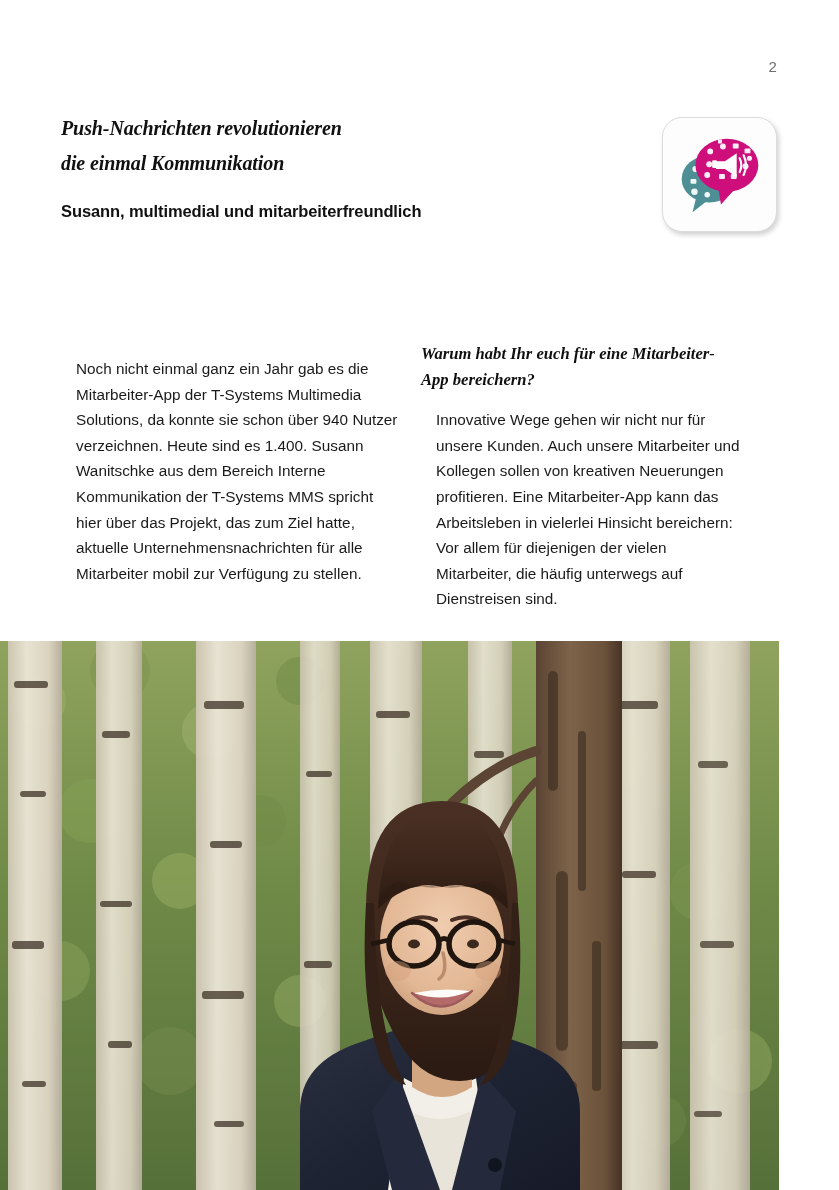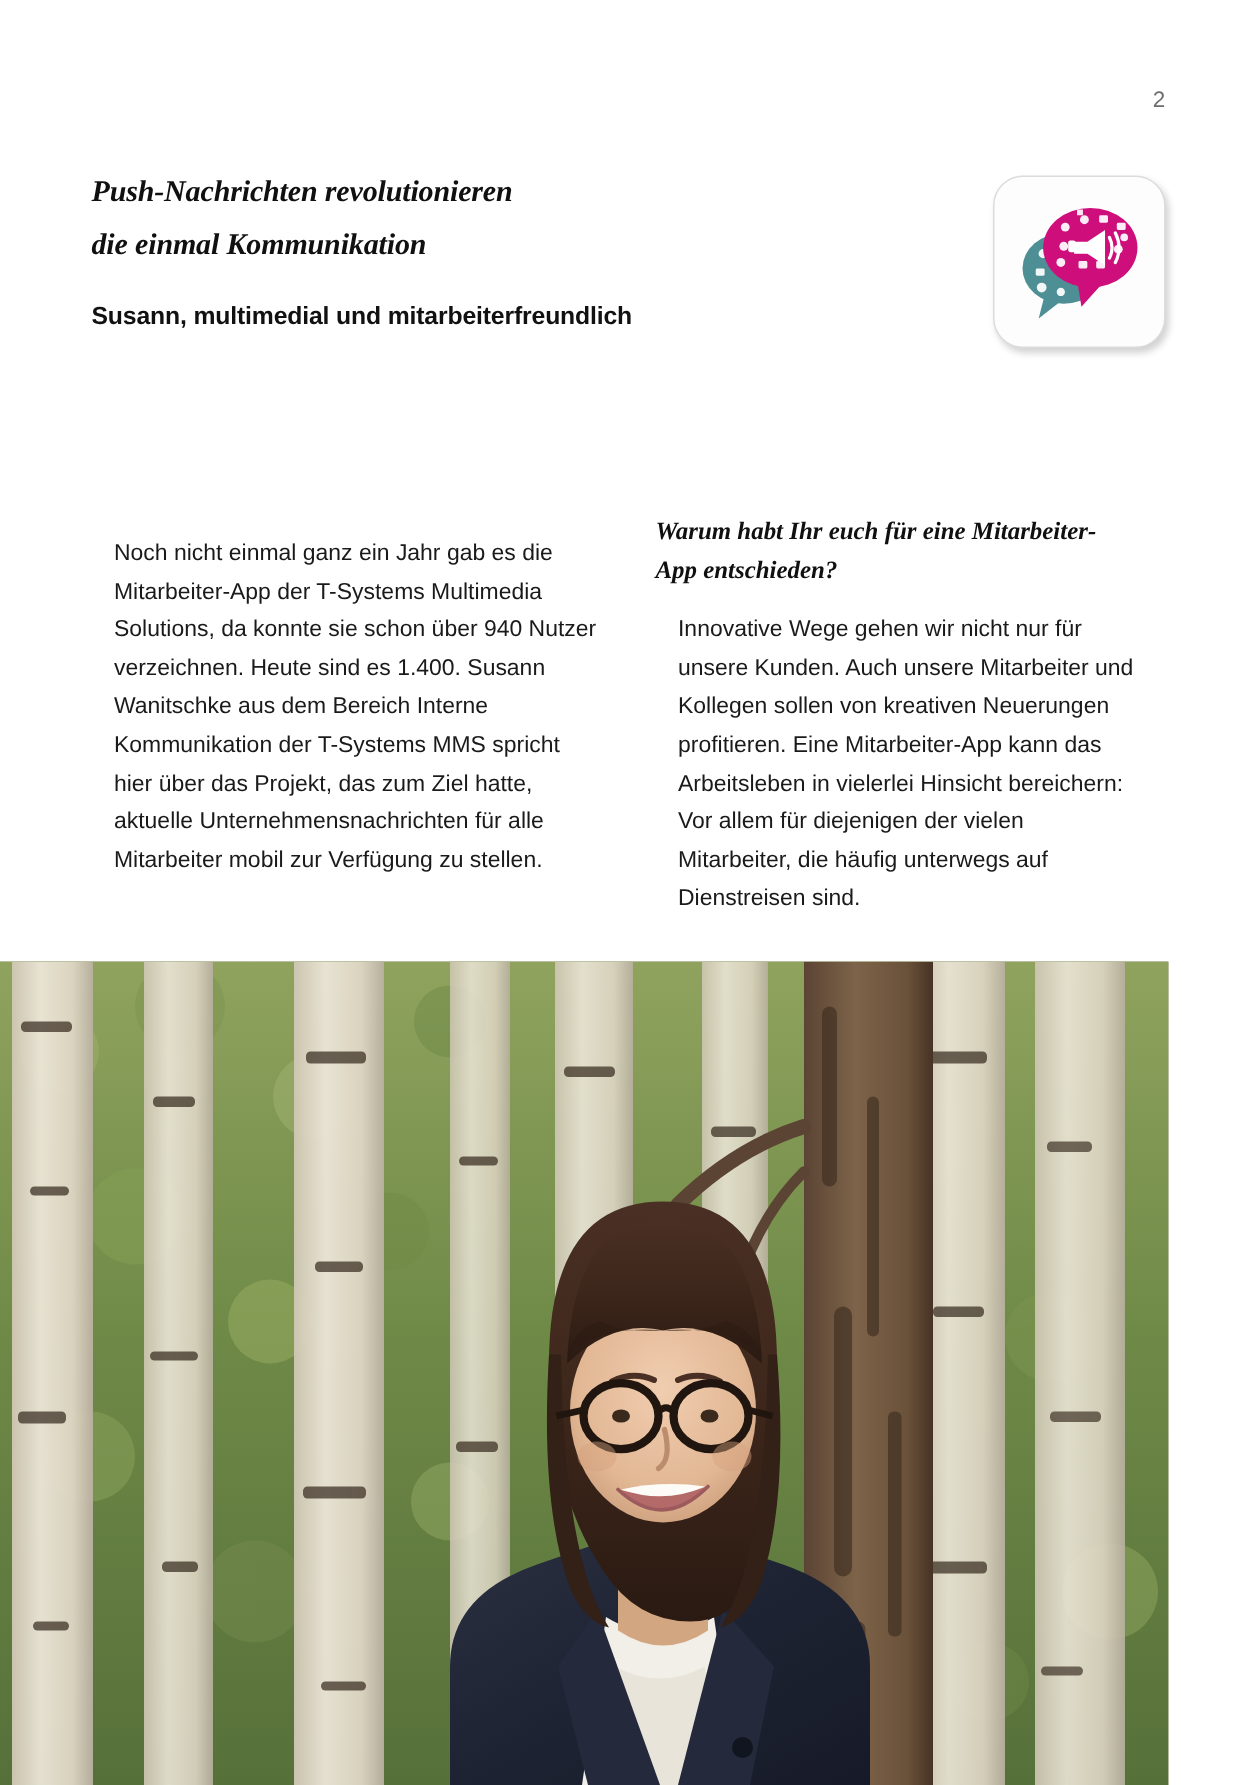--- a/index.html
+++ b/index.html
@@ -81,21 +81,21 @@
   
   .col {
     position: absolute;
     top: 341px;
     font-family: "Liberation Sans", sans-serif;
     font-size: 15.3px;
     line-height: 25.6px;
     color: #1a1a1a;
   }
   .col-left  { left: 61px;  width: 352px; }
-  .col-right { left: 437px; width: 340px; }
+  .col-right { left: 421px; width: 340px; }
 
   .q-head {
     font-family: "Liberation Serif", serif;
     font-weight: bold;
     font-style: italic;
     font-size: 16.6px;
     line-height: 25.6px;
     color: #101010;
     margin: 0 0 0 0;
   }
@@ -171,21 +171,21 @@
   </div>
 
   <div class="col col-left">
     <p class="body-par">Noch nicht einmal ganz ein Jahr gab es die Mitarbeiter-App der T-Systems Multimedia Solutions, da konnte sie schon über 940 Nutzer verzeichnen. Heute sind es 1.400. Susann Wanitschke aus dem Bereich Interne Kommunikation der T-Systems MMS spricht hier über das Projekt, das zum Ziel hatte, aktuelle Unternehmensnachrichten für alle Mitarbeiter mobil zur Verfügung zu stellen.</p>
   </div>
 
   <div class="col col-right">
     <div class="q-head">
       <span>Warum habt Ihr euch für eine Mitarbeiter-</span>
       <br>
-      <span>App entschieden?</span>
+      <span>App bereichern?</span>
     </div>
     <p class="body-par">Innovative Wege gehen wir nicht nur für unsere Kunden. Auch unsere Mitarbeiter und Kollegen sollen von kreativen Neuerungen profitieren. Eine Mitarbeiter-App kann das Arbeitsleben in vielerlei Hinsicht bereichern: Vor allem für diejenigen der vielen Mitarbeiter, die häufig unterwegs auf Dienstreisen sind.</p>
   </div>
 
   <div class="photo">
     <svg viewBox="0 0 779 549" preserveAspectRatio="xMidYMid slice" xmlns="http://www.w3.org/2000/svg" aria-hidden="true">
       <defs>
         <linearGradient id="foliage" x1="0" y1="0" x2="0" y2="1">
           <stop offset="0%" stop-color="#8fa35e"></stop>
           <stop offset="45%" stop-color="#6f8a47"></stop>

